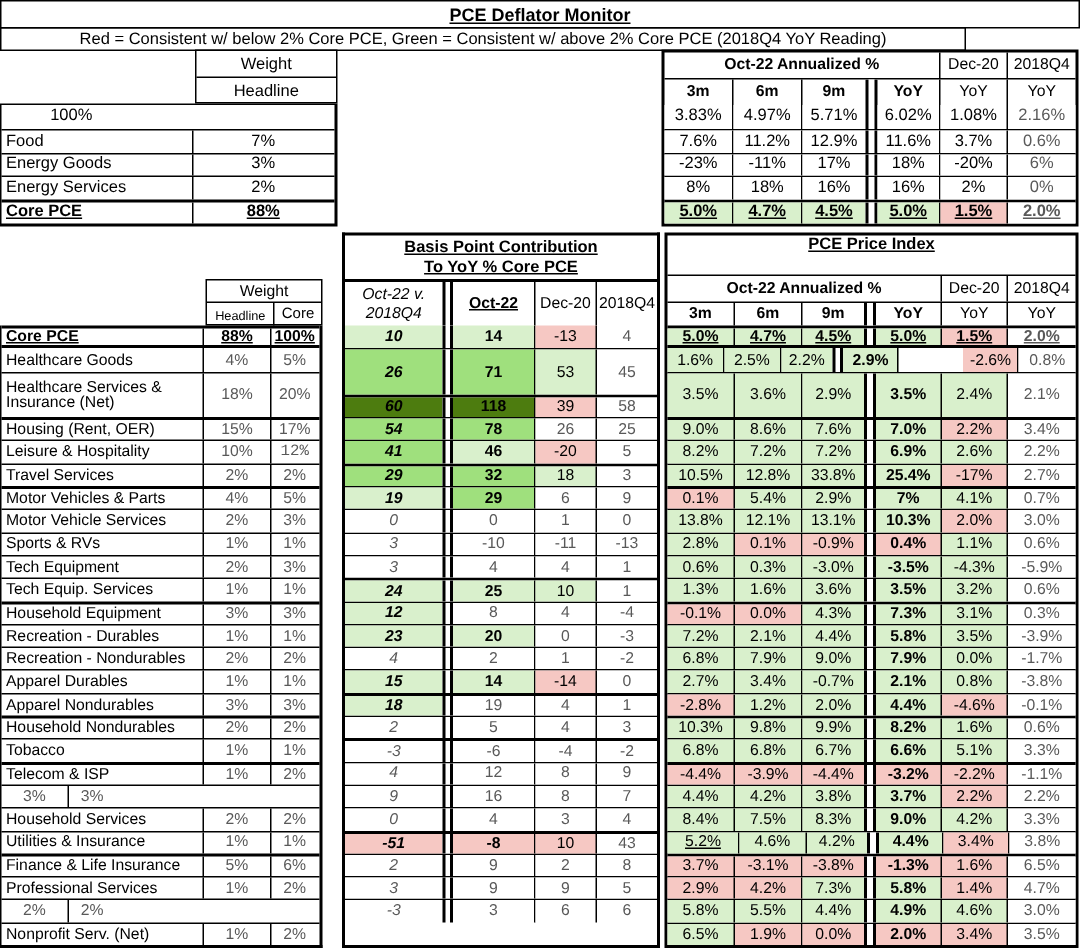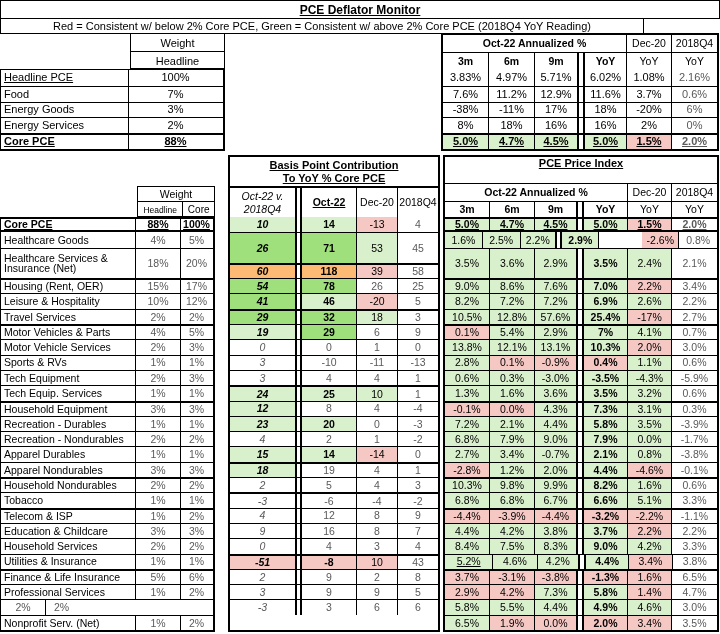--- a/index.html
+++ b/index.html
@@ -38,41 +38,40 @@
   .vdiv{border-left:2px solid #000;border-right:2px solid #000;background:#fff;}
   .lab{justify-content:flex-start;text-align:left;padding-left:3px;}
   .b{font-weight:bold;}
   .u{text-decoration:underline;}
   .it{font-style:italic;}
   .mut{color:#595959;}
   .f-w{background:#ffffff;}
   .f-g{background:#d9f0cc;}
   .f-g1{background:#d9f0cc;}
   .f-g2{background:#9fe07d;}
-  .f-g3{background:#fdba74;}
+  .f-g3{background:#4d7c0f;}
   .f-p{background:#f6c8c3;}
   .fs11 .c{font-size:11px;}
   .hdr{font-size:11px;}
 </style>
 </head>
 <body>
 
 <div id="canvas">
 
   <div class="abs cent" id="title-box">PCE Deflator Monitor</div>
   <div class="abs cent" id="legend-box">Red = Consistent w/ below 2% Core PCE, Green = Consistent w/ above 2% Core PCE (2018Q4 YoY Reading)</div>
 
   <div class="abs" id="tw-header">
     <div class="h1 cent">Weight</div>
     <div class="h2 cent">Headline</div>
   </div>
 
   <div class="abs" id="tl-box">
       <div class="r t0 fs11" style="height: 15.8px;">
-        <div class="c lab br u" style="width: 128px;">Headline PCE</div>
         <div class="c " style="width: 93px;">100%</div>
       </div>
       <div class="r fs11" style="height: 15.8px;">
         <div class="c lab br" style="width: 128px;">Food</div>
         <div class="c " style="width: 93px;">7%</div>
       </div>
       <div class="r fs11" style="height: 15.8px;">
         <div class="c lab br" style="width: 128px;">Energy Goods</div>
         <div class="c " style="width: 93px;">3%</div>
       </div>
@@ -114,21 +113,21 @@
         <div class="r fs11" style="height: 15.8px;">
           <div class="c br f-w" style="width: 46px;">7.6%</div>
           <div class="c br f-w" style="width: 46px;">11.2%</div>
           <div class="c  f-w" style="width: 42px;">12.9%</div>
           <div class="c vdiv" style="width: 8px;"></div>
           <div class="c br f-w" style="width: 42px;">11.6%</div>
           <div class="c br f-w" style="width: 45px;">3.7%</div>
           <div class="c  f-w mut" style="width: 45px;">0.6%</div>
         </div>
         <div class="r fs11" style="height: 15.8px;">
-          <div class="c br f-w" style="width: 46px;">-38%</div>
+          <div class="c br f-w" style="width: 46px;">-23%</div>
           <div class="c br f-w" style="width: 46px;">-11%</div>
           <div class="c  f-w" style="width: 42px;">17%</div>
           <div class="c vdiv" style="width: 8px;"></div>
           <div class="c br f-w" style="width: 42px;">18%</div>
           <div class="c br f-w" style="width: 45px;">-20%</div>
           <div class="c  f-w mut" style="width: 45px;">6%</div>
         </div>
         <div class="r fs11" style="height: 15.8px;">
           <div class="c br f-w" style="width: 46px;">8%</div>
           <div class="c br f-w" style="width: 46px;">18%</div>
@@ -409,21 +408,21 @@
           <div class="c br f-g" style="width: 45px;">7.2%</div>
           <div class="c  f-g" style="width: 41px;">7.2%</div>
           <div class="c vdiv" style="width: 8px;"></div>
           <div class="c br f-g b" style="width: 44px;">6.9%</div>
           <div class="c br f-g" style="width: 44px;">2.6%</div>
           <div class="c  f-w mut" style="width: 45px;">2.2%</div>
         </div>
         <div class="r " style="height: 15.3px;">
           <div class="c br f-g" style="width: 45px;">10.5%</div>
           <div class="c br f-g" style="width: 45px;">12.8%</div>
-          <div class="c  f-g" style="width: 41px;">57.6%</div>
+          <div class="c  f-g" style="width: 41px;">33.8%</div>
           <div class="c vdiv" style="width: 8px;"></div>
           <div class="c br f-g b" style="width: 44px;">25.4%</div>
           <div class="c br f-p" style="width: 44px;">-17%</div>
           <div class="c  f-w mut" style="width: 45px;">2.7%</div>
         </div>
         <div class="r t2" style="height: 15.3px;">
           <div class="c br f-p" style="width: 45px;">0.1%</div>
           <div class="c br f-g" style="width: 45px;">5.4%</div>
           <div class="c  f-g" style="width: 41px;">2.9%</div>
           <div class="c vdiv" style="width: 8px;"></div>
@@ -630,21 +629,21 @@
         <div class="c mut" style="width: 31px;">20%</div>
       </div>
       <div class="r t2" style="height: 15.3px;">
         <div class="c lab br" style="width: 135px;">Housing (Rent, OER)</div>
         <div class="c mut br" style="width: 45px;">15%</div>
         <div class="c mut" style="width: 31px;">17%</div>
       </div>
       <div class="r " style="height: 15.3px;">
         <div class="c lab br" style="width: 135px;">Leisure &amp; Hospitality</div>
         <div class="c mut br" style="width: 45px;">10%</div>
-        <div class="c mut" style="width: 31px;">12%</div>
+        <div class="c mut" style="width: 31px; font-family: Liberation Mono, monospace;">12%</div>
       </div>
       <div class="r " style="height: 15.3px;">
         <div class="c lab br" style="width: 135px;">Travel Services</div>
         <div class="c mut br" style="width: 45px;">2%</div>
         <div class="c mut" style="width: 31px;">2%</div>
       </div>
       <div class="r t2" style="height: 15.3px;">
         <div class="c lab br" style="width: 135px;">Motor Vehicles &amp; Parts</div>
         <div class="c mut br" style="width: 45px;">4%</div>
         <div class="c mut" style="width: 31px;">5%</div>
@@ -703,21 +702,20 @@
         <div class="c lab br" style="width: 135px;">Tobacco</div>
         <div class="c mut br" style="width: 45px;">1%</div>
         <div class="c mut" style="width: 31px;">1%</div>
       </div>
       <div class="r t2" style="height: 15.3px;">
         <div class="c lab br" style="width: 135px;">Telecom &amp; ISP</div>
         <div class="c mut br" style="width: 45px;">1%</div>
         <div class="c mut" style="width: 31px;">2%</div>
       </div>
       <div class="r " style="height: 15.3px;">
-        <div class="c lab br" style="width: 135px;">Education &amp; Childcare</div>
         <div class="c mut br" style="width: 45px;">3%</div>
         <div class="c mut" style="width: 31px;">3%</div>
       </div>
       <div class="r " style="height: 15.3px;">
         <div class="c lab br" style="width: 135px;">Household Services</div>
         <div class="c mut br" style="width: 45px;">2%</div>
         <div class="c mut" style="width: 31px;">2%</div>
       </div>
       <div class="r " style="height: 15.3px;">
         <div class="c lab br" style="width: 135px;">Utilities &amp; Insurance</div>

